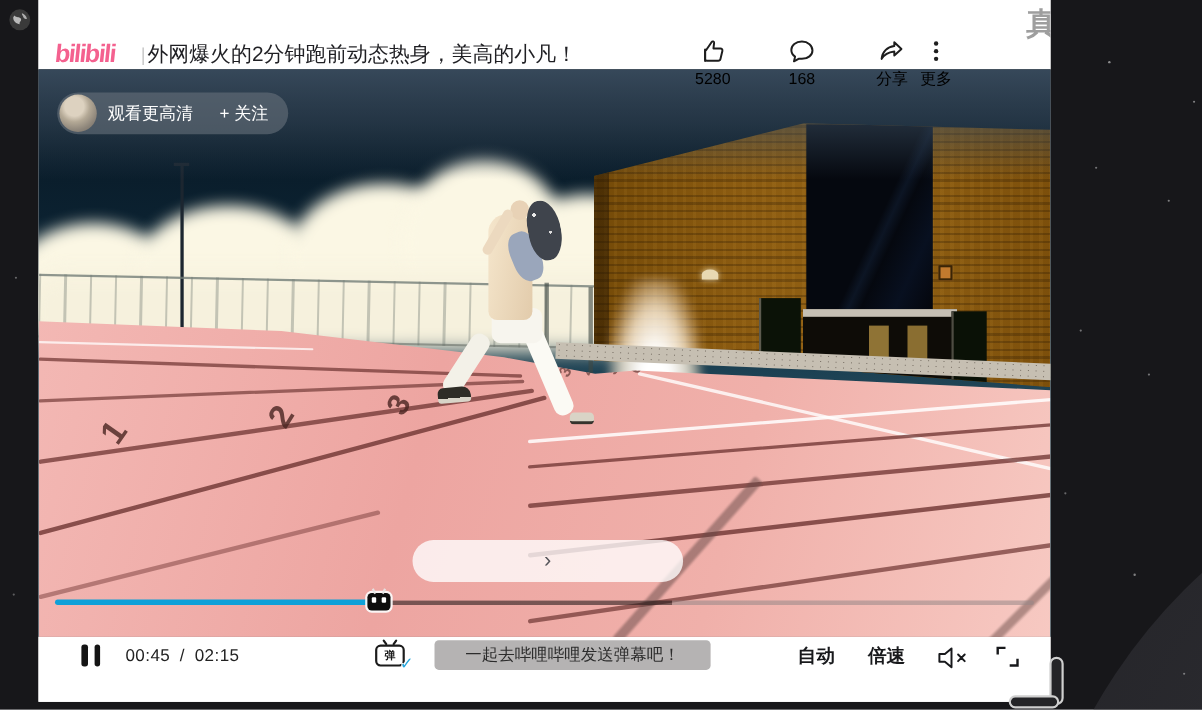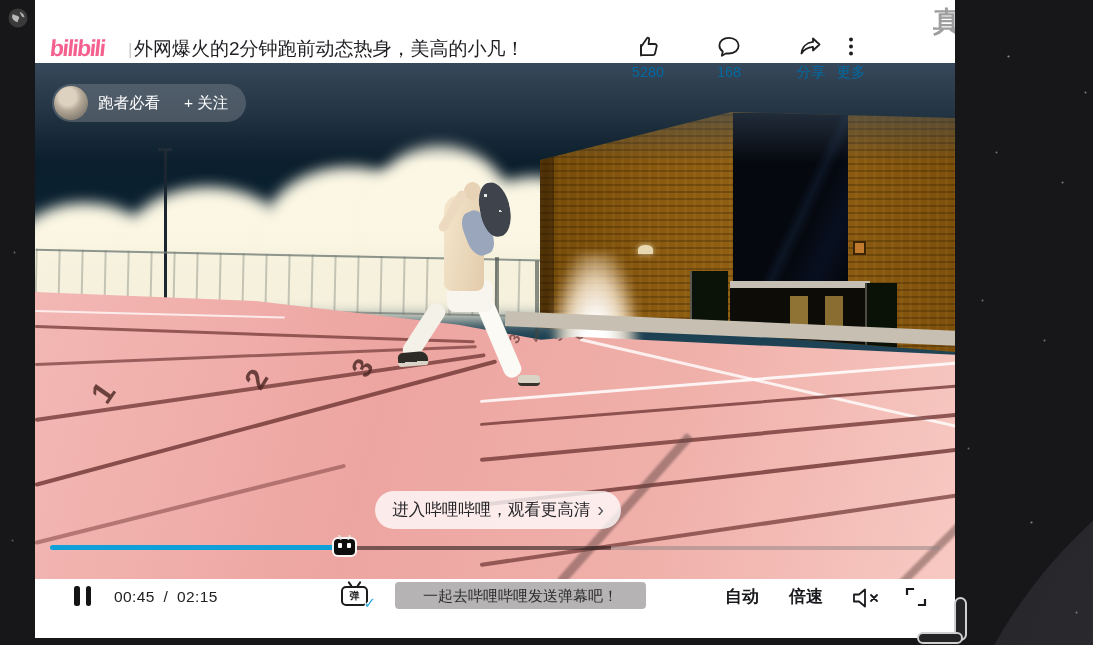--- a/index.html
+++ b/index.html
@@ -25,21 +25,21 @@
   .logo { position:absolute; left:15px; bottom:1px; font-size:23px; font-weight:800; letter-spacing:-1.5px;
           color:#f4618f; transform:skewX(-6deg); }
   .logo-sep { position:absolute; left:93px; bottom:3px; font-size:17px; color:#c9c9c9; }
   .v-title { position:absolute; left:99px; bottom:1px; font-size:19px; font-weight:500; color:#1f1f23; white-space:nowrap; }
   .watermark { position:absolute; right:-6px; top:3px; font-size:28px; font-weight:700; color:#9e9e9e; }
 
   
   .actions { position:absolute; left:0; top:33px; width:920px; height:58px; z-index:12; pointer-events:none; }
   .action { position:absolute; width:72px; display:flex; flex-direction:column; align-items:center; pointer-events:auto; cursor:pointer; }
   .action svg { display:block; }
-  .action .a-label { margin-top:4px; font-size:14.5px; color:#0369a1; line-height:1; }
+  .action .a-label { margin-top:4px; font-size:14.5px; color:#000000; line-height:1; }
 
   
   .video { position:absolute; left:0; top:63px; width:920px; height:516px; overflow:hidden;
            background:linear-gradient(180deg,#081520 0%,#0b2130 26%,#143547 44%,#1d4254 54%,#2a4a58 62%,#33505c 70%); }
 
   .tree { position:absolute; border-radius:50%; background:#fbf7e4; filter:blur(7px); z-index:1; }
   .t1{left:-25px; top:140px; width:150px; height:110px;} .t2{left:88px; top:124px; width:170px; height:122px;}
   .t3{left:228px; top:104px; width:172px; height:132px;} .t4{left:330px; top:82px; width:150px; height:152px;}
   .t5{left:428px; top:114px; width:142px; height:122px;} .t6{left:518px; top:94px; width:132px; height:142px;}
   .tbase { position:absolute; left:-12px; top:185px; width:612px; height:72px; background:#f6f1dd; border-radius:30px; filter:blur(9px); z-index:1; }
@@ -288,26 +288,25 @@
         <i class="pp head"></i>
         <i class="pp armL"></i>
         <i class="pp armR"></i>
         <i class="pp shirt"></i>
       </div>
 
       <div class="grad-top"></div>
 
       <div class="uploader">
         <span class="avatar"></span>
-        <span class="up-name">跑者必看</span>
+        <span class="up-name">观看更高清</span>
         <span class="follow">+ 关注</span>
       </div>
 
       <div class="cta">
-        <span class="cta-text">进入哔哩哔哩，观看更高清</span>
         <span class="cta-chevron">›</span>
       </div>
 
       <div class="progress">
         <div class="pg-played" style="width: 293.7px;"></div>
         <div class="pg-buffer" style="left: 293.7px; width: 267px;"></div>
         <div class="pg-rest" style="left: 560.7px; width: 329.3px;"></div>
         <div class="pg-handle" style="left: 283.7px;">
           <u class="a1"></u>
             <u class="a2"></u>

